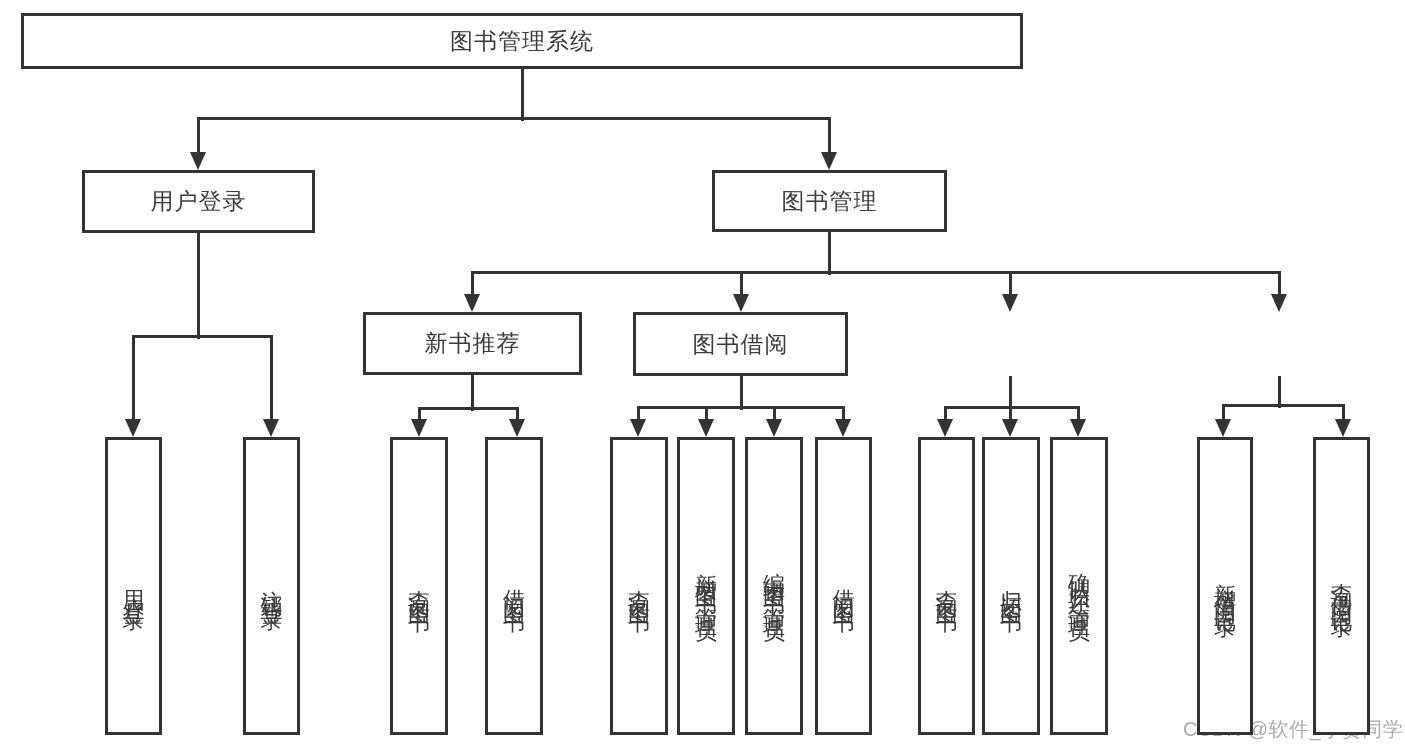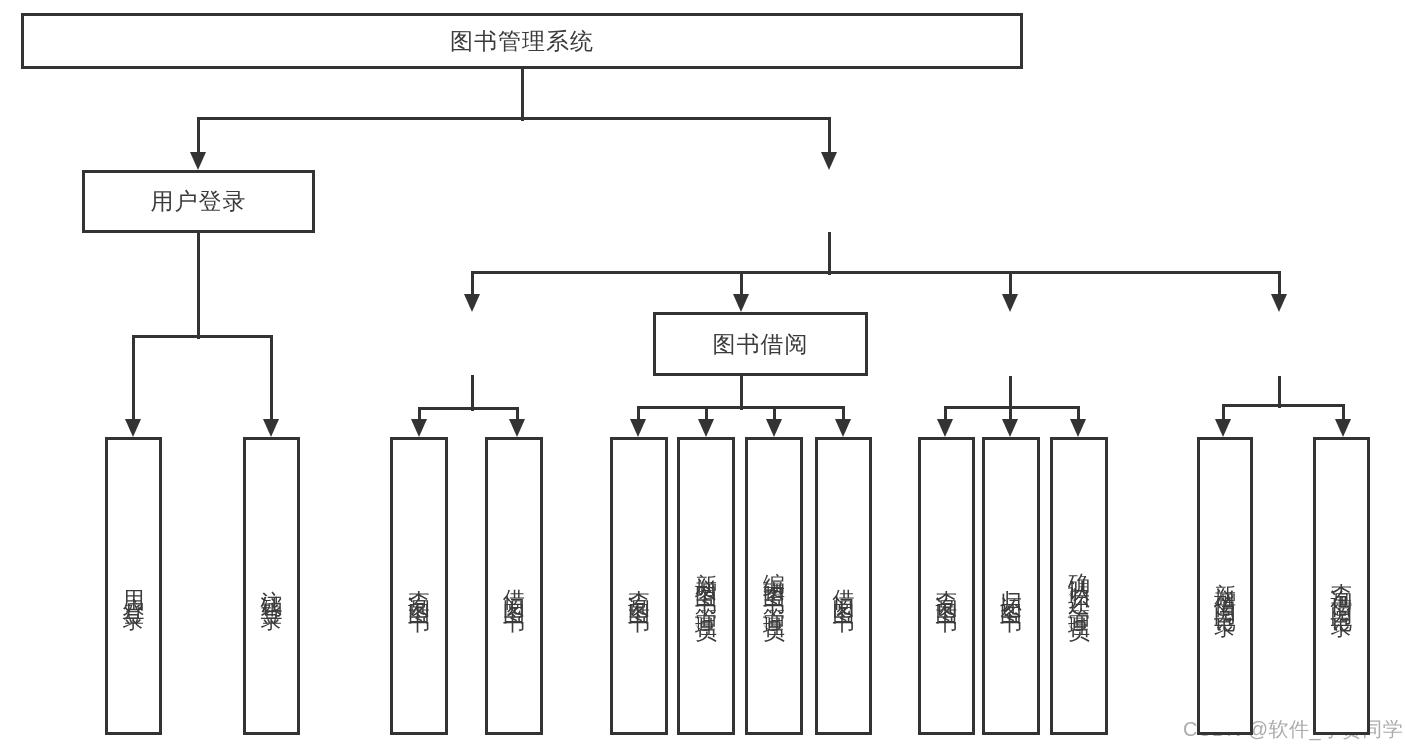--- a/index.html
+++ b/index.html
@@ -65,21 +65,27 @@
 <body>
 
 <div id="diagram">
   <span class="watermark">CSDN @软件_小贺同学</span>
 <div class="node h" style="left: 21px; top: 13px; width: 1002px; height: 56px;">
       <span class="lbl">图书管理系统</span>
     </div>
     <div class="node h" style="left: 82px; top: 170px; width: 233px; height: 63px;">
       <span class="lbl">用户登录</span>
     </div>
-    <div class="node h" style="left: 633px; top: 312px; width: 215px; height: 64px; margin-left: 20px;">
+    <div class="node h" style="left: 712px; top: 170px; width: 235px; height: 62px;">
+      <span class="lbl">图书管理</span>
+    </div>
+    <div class="node h" style="left: 363px; top: 312px; width: 219px; height: 63px;">
+      <span class="lbl">新书推荐</span>
+    </div>
+    <div class="node h" style="left: 633px; top: 312px; width: 215px; height: 64px;">
       <span class="lbl">图书借阅</span>
     </div>
     <div class="node v" style="left: 105px; top: 437px; width: 57px; height: 298px;">
       <span class="lbl">用户登录</span>
     </div>
     <div class="node v" style="left: 243px; top: 437px; width: 57px; height: 298px;">
       <span class="lbl">注销登录</span>
     </div>
     <div class="node v" style="left: 390px; top: 437px; width: 58px; height: 298px;">
       <span class="lbl">查询图书</span>

